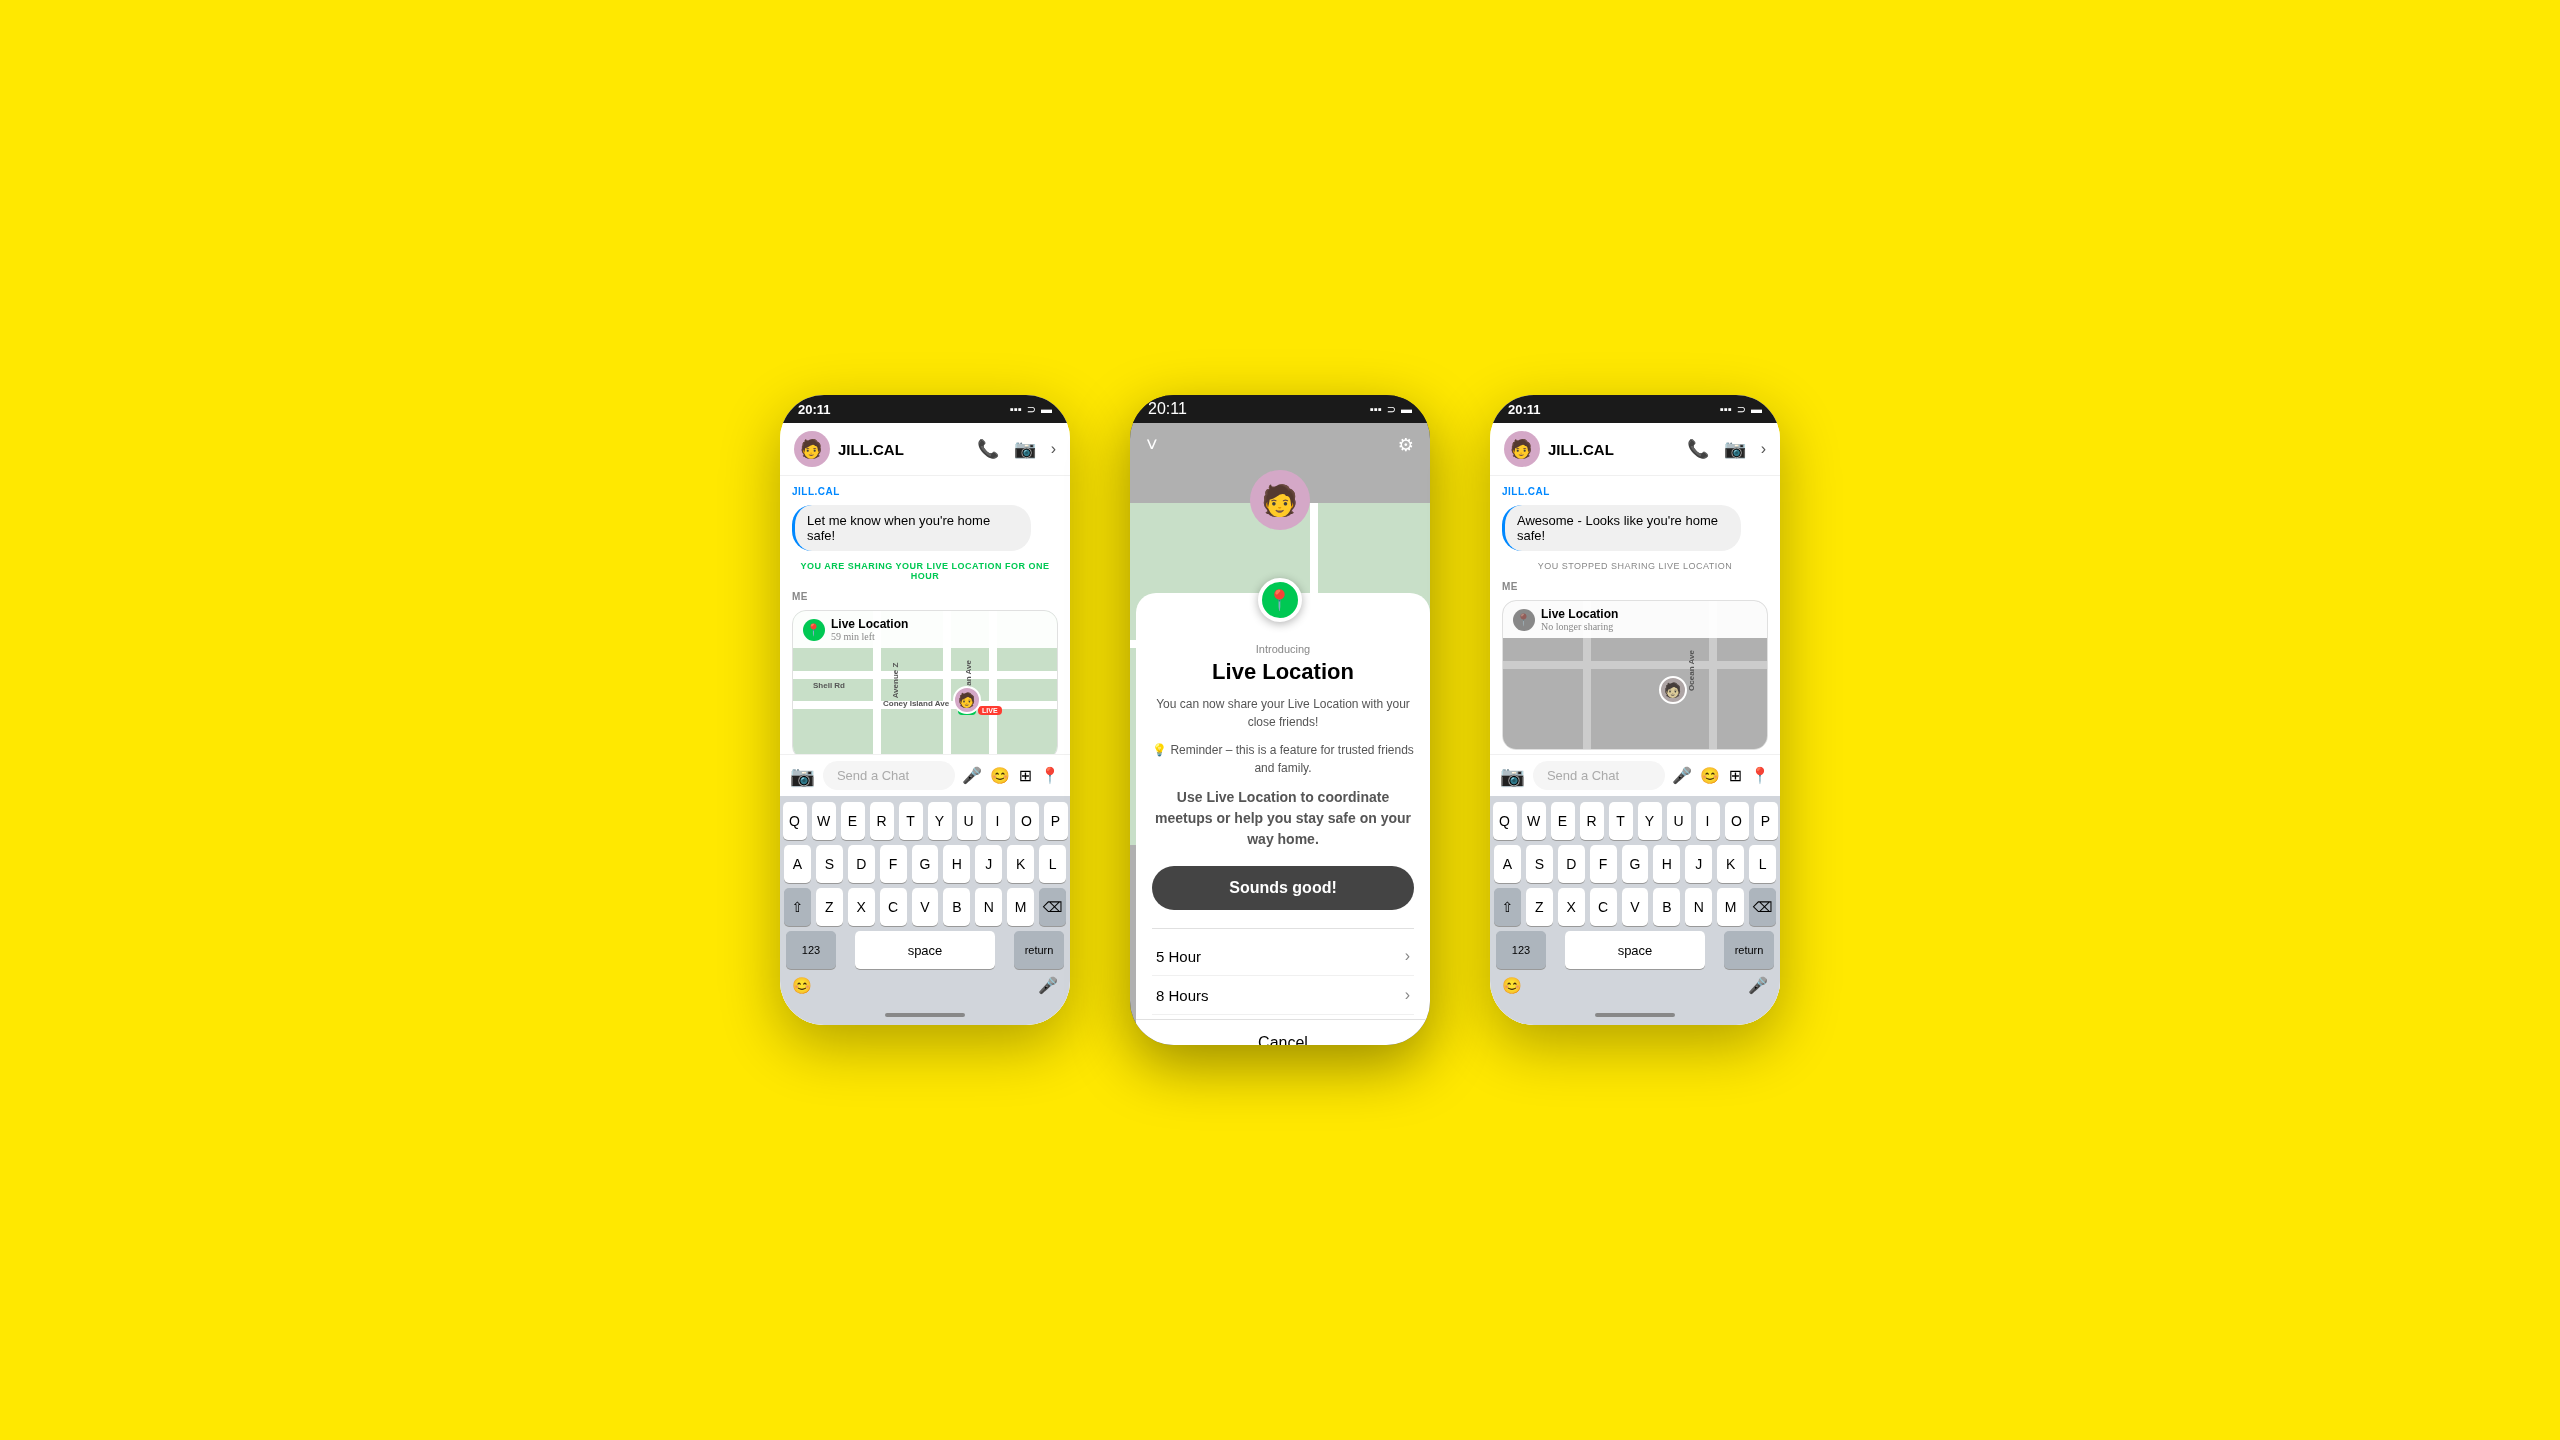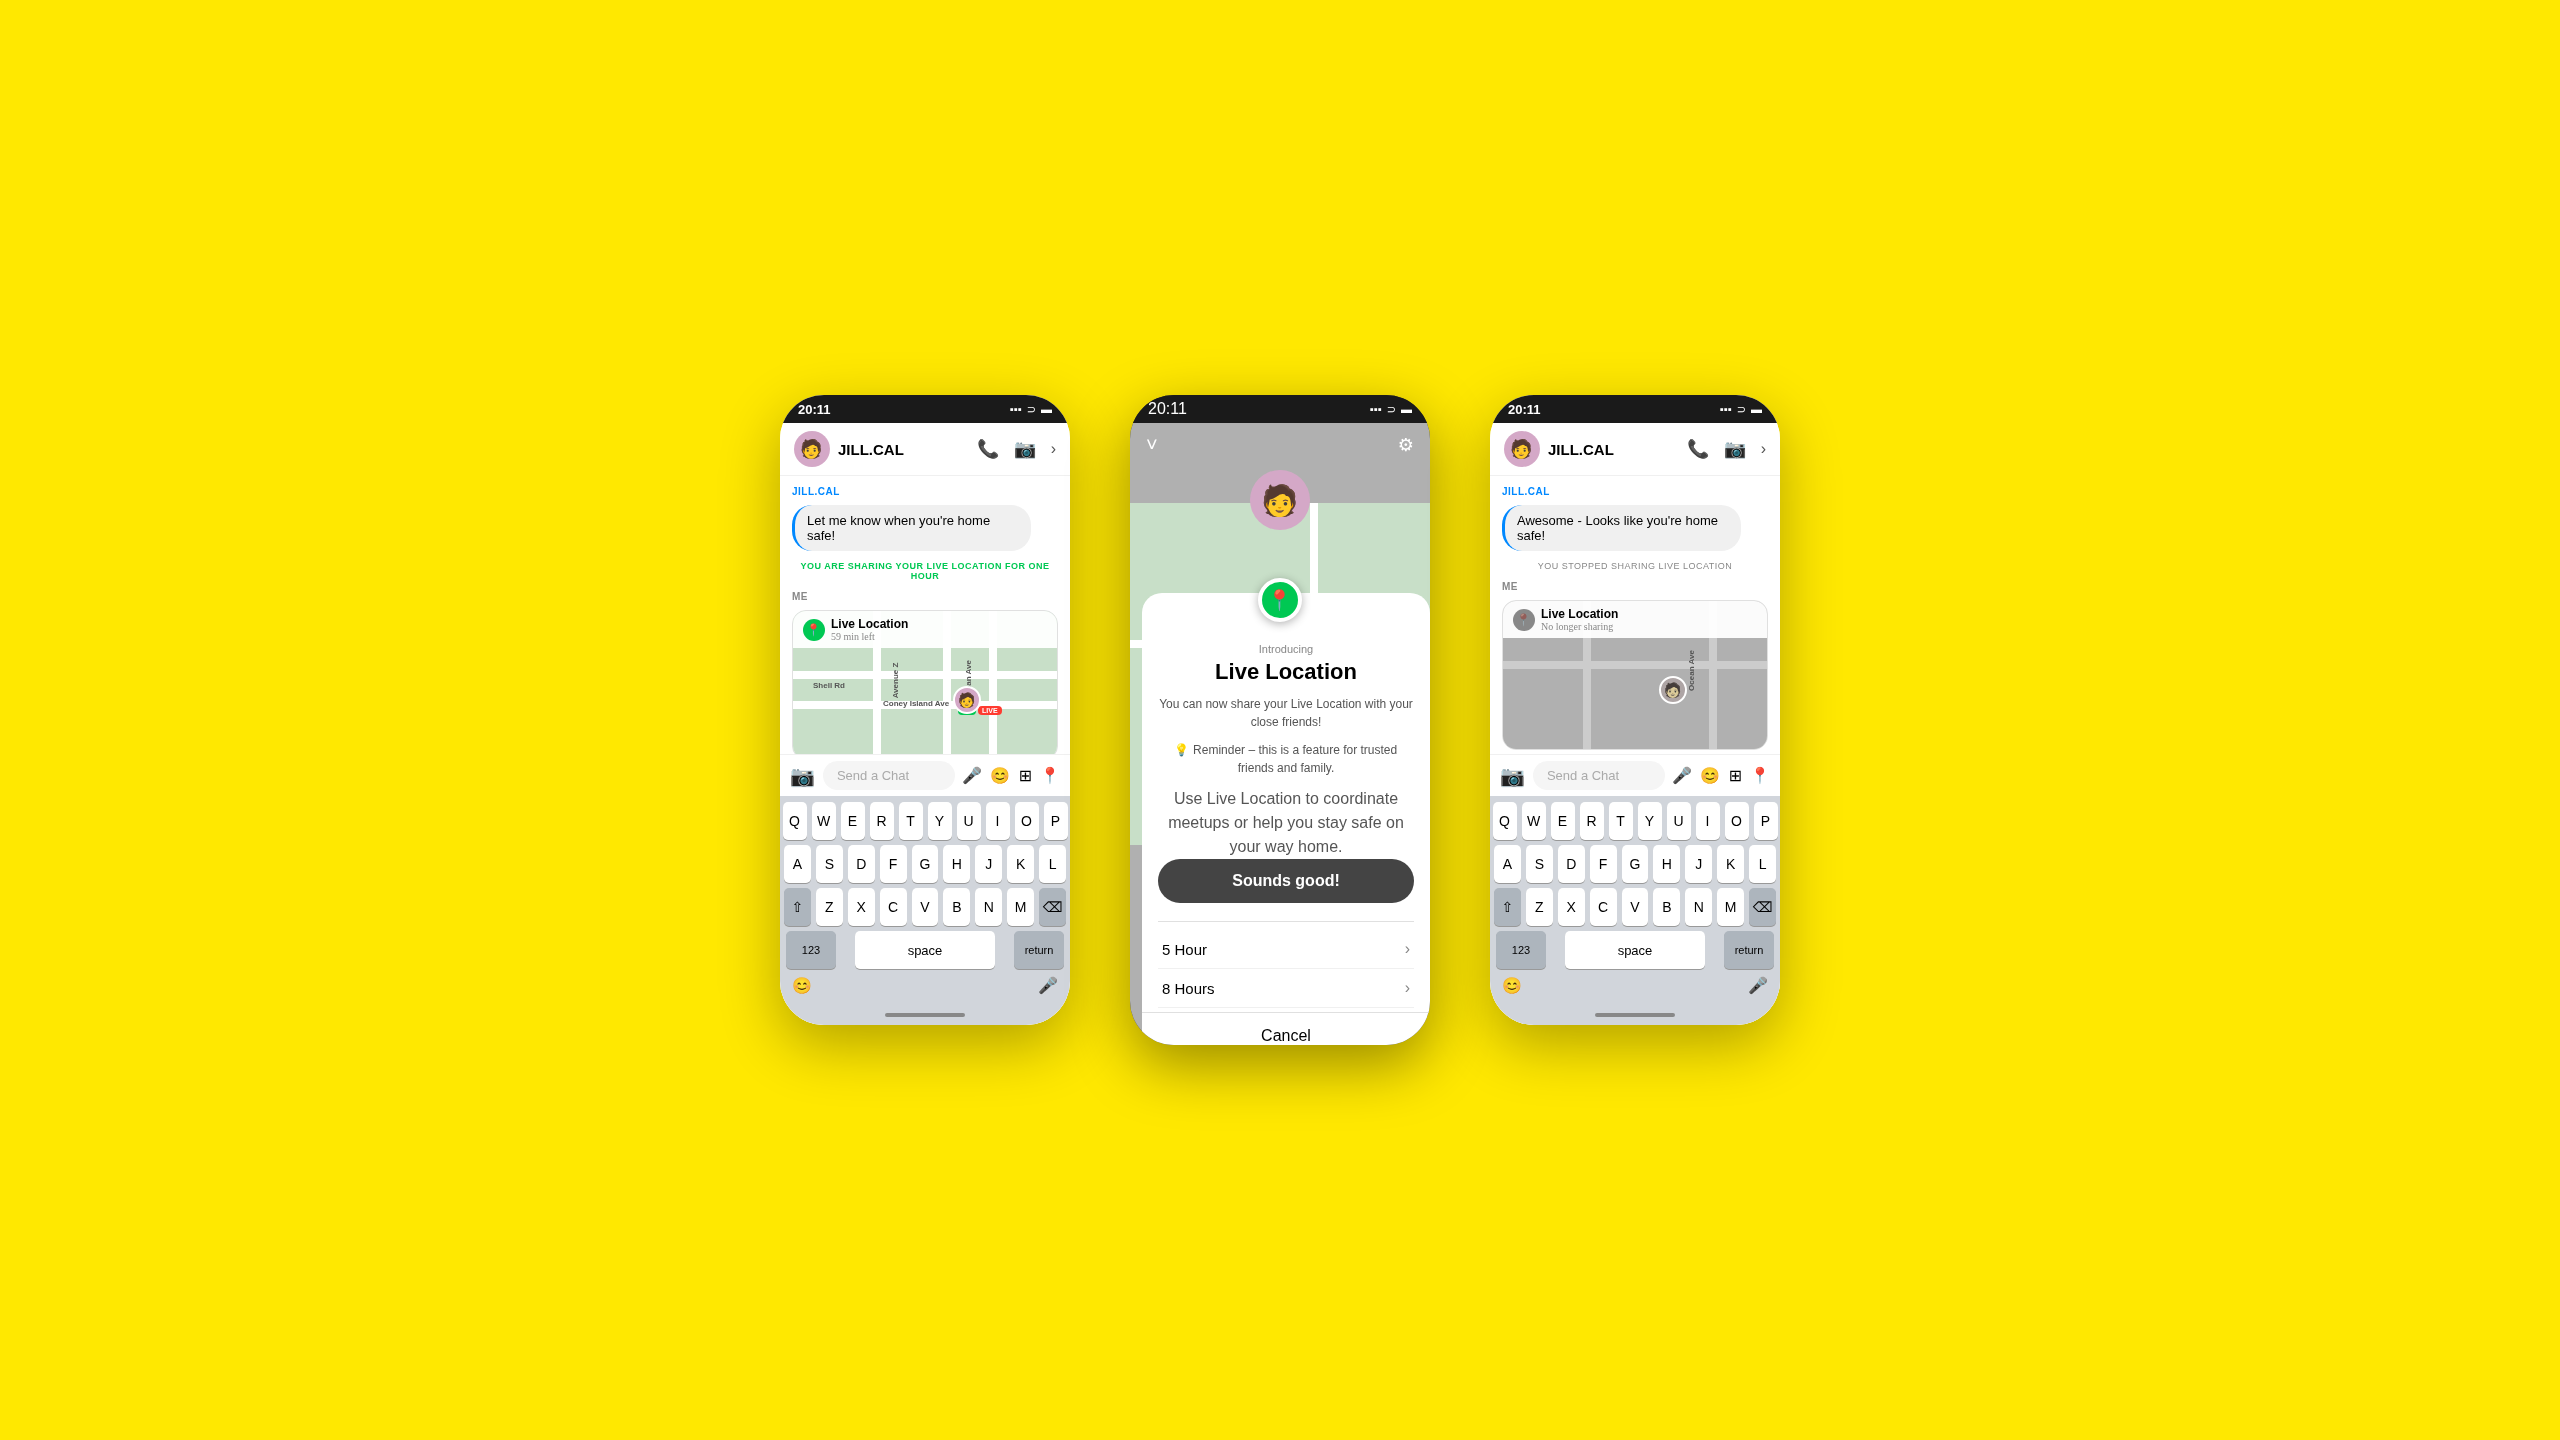--- a/index.html
+++ b/index.html
@@ -423,21 +423,21 @@
     .middle-map-bg {
       position: absolute;
       top: 80px;
       left: 0; right: 0; bottom: 200px;
       background: #c8dfc8;
     }
 
     .modal-sheet {
       position: absolute;
       bottom: 0;
-      left: 12px; right: 0;
+      left: 6px; right: 0;
       background: #fff;
       border-radius: 20px 20px 0 0;
       padding: 20px 16px;
       z-index: 10;
     }
 
     .modal-introducing {
       text-align: center;
       font-size: 11px;
       color: #888;
@@ -462,24 +462,25 @@
     .modal-reminder {
       text-align: center;
       font-size: 12px;
       color: #555;
       margin-bottom: 10px;
       line-height: 1.5;
     }
 
     .modal-use {
       text-align: center;
-      font-size: 16px;
+      font-size: 14px;
       color: #555;
-      margin-bottom: 0;
+      margin-bottom: 16px;
       line-height: 1.5;
+      font-weight: bold;
     }
 
     .modal-sounds-good {
       background: #444;
       color: #fff;
       border: none;
       border-radius: 25px;
       padding: 13px;
       font-size: 16px;
       font-weight: 700;

